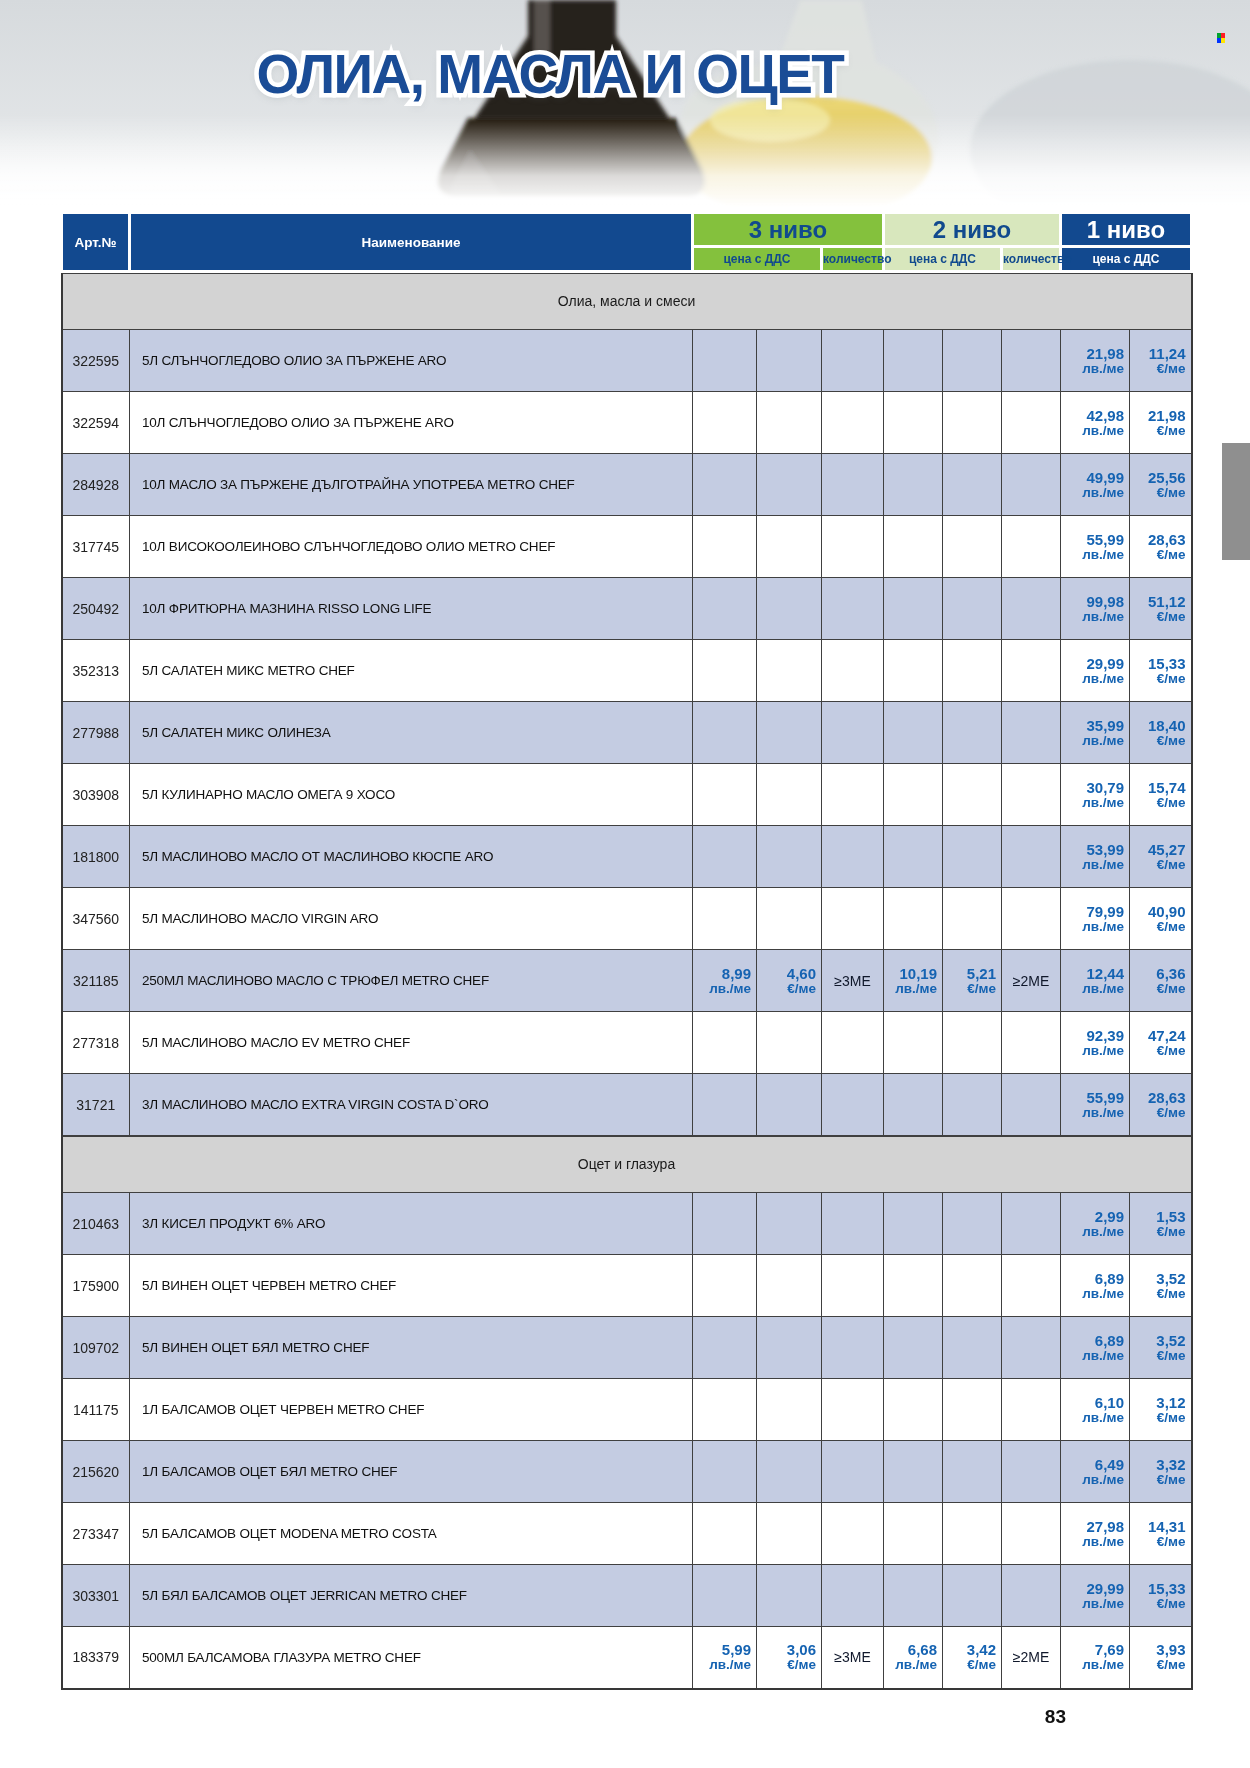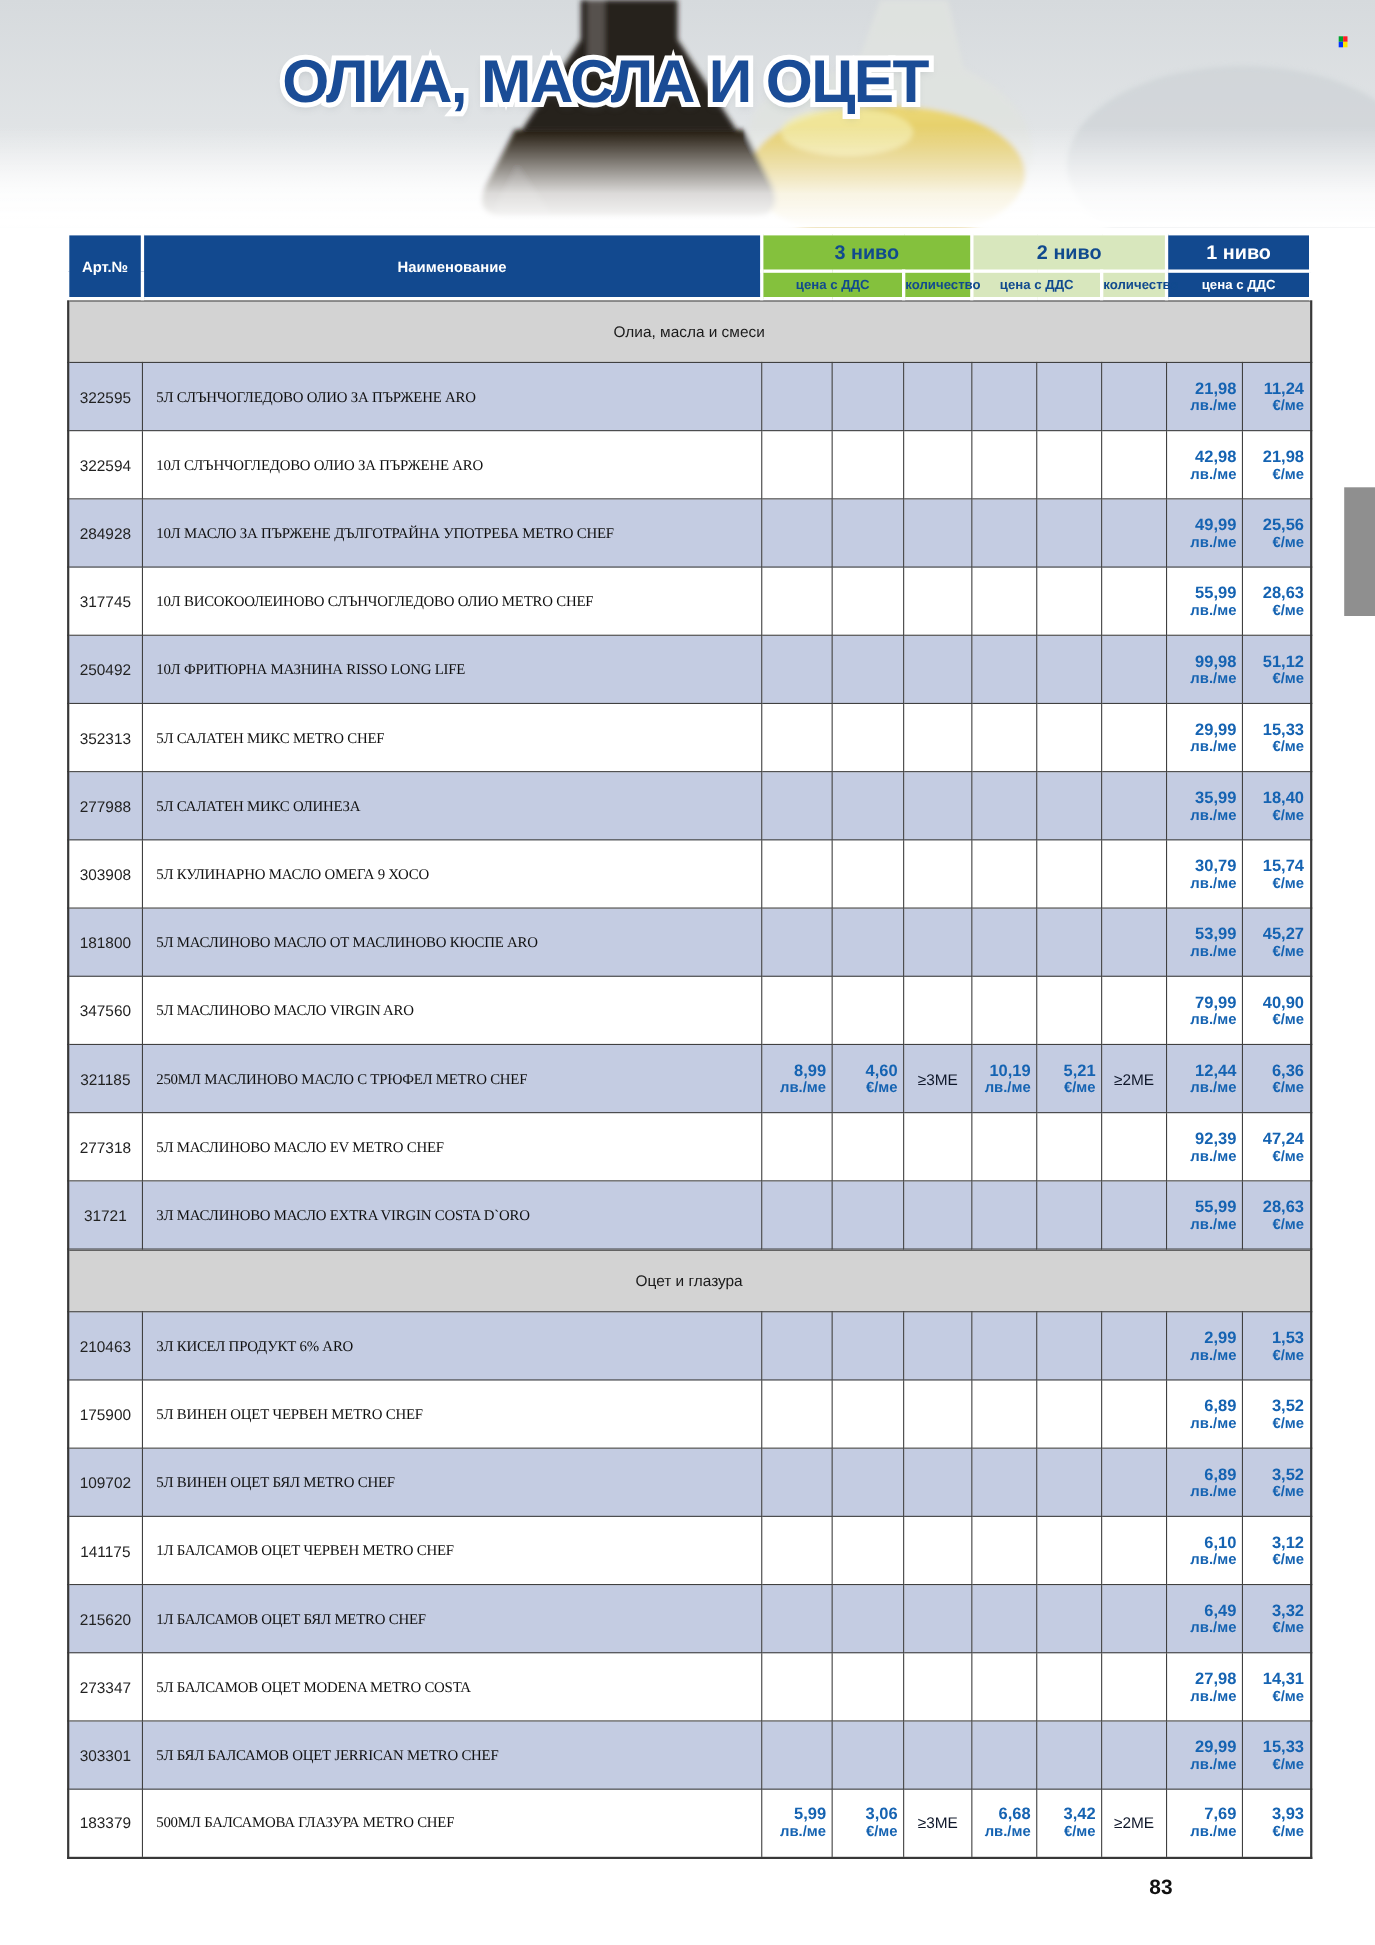--- a/index.html
+++ b/index.html
@@ -20,29 +20,29 @@
   .reg-mark span{display:inline-block;width:4px;height:5px;}
 
   
   table.price-table{position:absolute;left:60px;top:211px;width:1130px;
       border-collapse:collapse;table-layout:fixed;border:2px solid #383838;}
   thead th{border:3px solid #ffffff;font-weight:bold;padding:0;}
   .th-blue{background:#12498f;color:#ffffff;}
   .th-green{background:#84c13d;color:#114a8e;}
   .th-lgreen{background:#d8e7bd;color:#114a8e;}
   th.corner{font-size:13.5px;}
-  th.lvl{font-size:18px;height:31px;}
+  th.lvl{font-size:24px;height:31px;}
   th.sub{font-size:12px;height:22px;}
   tbody td{border:1px solid #404040;padding:0;background:#ffffff;}
   tbody tr.prod{height:62px;}
   tbody tr.alt td{background:#c4cce2;}
   td.band{background:#d3d3d3 !important;height:56px;text-align:center;font-size:14px;color:#1a1a1a;
       box-shadow:inset 0 1px 0 #3f3f3f;}
   td.art{text-align:center;font-size:14px;color:#222222;}
-  td.name{text-align:left;padding-left:12px;font-size:13.5px;color:#101010;letter-spacing:-0.2px;font-family:Liberation Serif, serif;}
+  td.name{text-align:left;padding-left:12px;font-size:13.5px;color:#101010;letter-spacing:-0.2px;}
   td.price{text-align:right;padding-right:5px;color:#1563b2;}
   td.price .num{font-size:15px;font-weight:bold;line-height:16px;}
   td.price .unit{font-size:13.5px;font-weight:bold;line-height:14px;}
   td.qty{text-align:center;color:#0f172a;font-size:14px;}
 
   
   .side-tab{position:absolute;right:0;top:443px;width:28px;height:117px;background:#8f8f8f;}
   .page-number{position:absolute;left:1018px;top:1706px;width:48px;text-align:right;
       font-size:19px;font-weight:bold;color:#111111;}
 </style>

